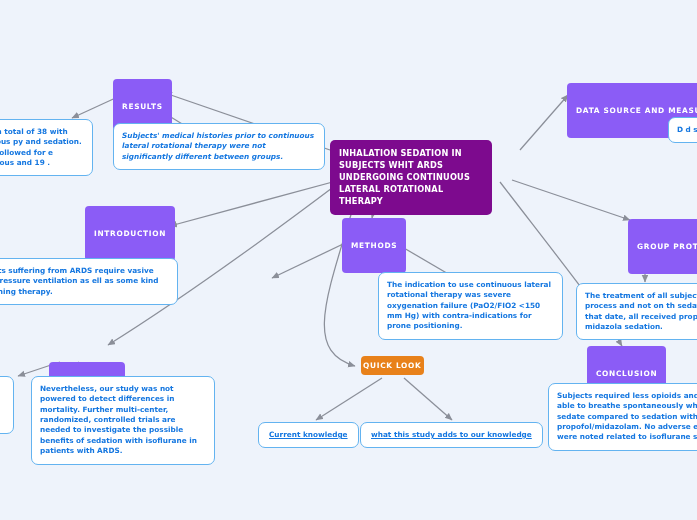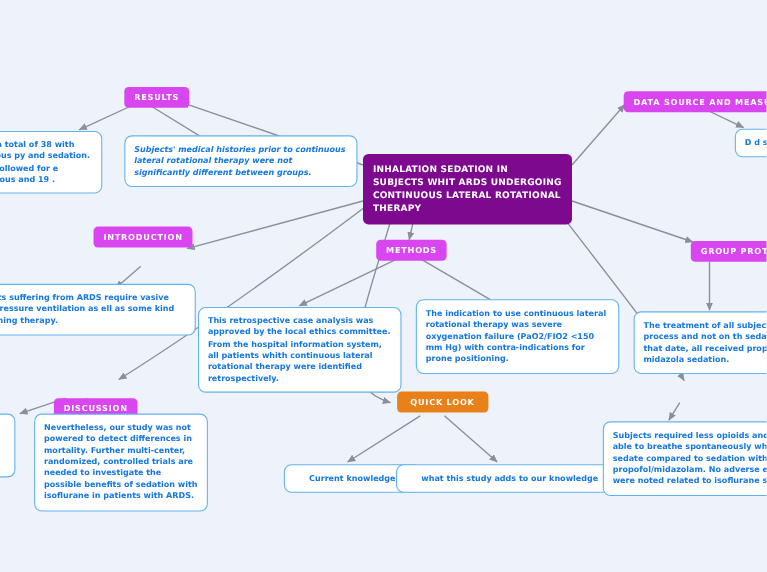--- a/index.html
+++ b/index.html
@@ -34,60 +34,61 @@
     border-radius: 5px;
     font-size: 8.2px;
     font-weight: bold;
     line-height: 1.45;
     letter-spacing: .2px;
     padding: 8px 9px;
     text-transform: uppercase;
   }
   
   .cat {
-    background: #d946ef;
+    background: #8b5cf6;
     color: #ffffff;
     border-radius: 4px;
     font-size: 7.4px;
     font-weight: bold;
     letter-spacing: .7px;
     text-align: center;
-    padding: 5px 9px;
+    padding: 23px 9px;
     white-space: nowrap;
     text-transform: uppercase;
   }
   
   .orange {
     background: #e8811a;
     color: #ffffff;
     border-radius: 4px;
     font-size: 7.4px;
     font-weight: bold;
     letter-spacing: .7px;
     text-align: center;
-    padding: 5px 12px;
+    padding: 5px 2px;
     white-space: nowrap;
     text-transform: uppercase;
   }
   
   .leaf {
     background: #ffffff;
     border: 1.3px solid #63b3f0;
     border-radius: 7px;
     color: #1577e0;
     font-size: 7.3px;
     font-weight: bold;
     line-height: 1.42;
     padding: 7px 8px;
     box-sizing: border-box;
   }
   .leaf.one-line {
     text-align: center;
     white-space: nowrap;
-    padding: 7px 22px;
+    padding: 7px 10px;
+    text-decoration: underline;
   }
 </style>
 </head>
 <body>
 
 <div id="canvas">
 
   <svg id="edges" viewBox="0 0 697 520">
     <defs>
       <marker id="ah" markerWidth="7" markerHeight="7" refX="5.6" refY="2.6" orient="auto">
@@ -113,54 +114,54 @@
       <path d="M380,234 L462,282"></path>
       <path d="M645,238 L645,282"></path>
       <path d="M78,362 L100,378"></path>
       <path d="M60,362 L18,376"></path>
       <path d="M382,378 L316,420"></path>
       <path d="M404,378 L452,420"></path>
       <path d="M618,366 L608,382"></path>
     </g>
   </svg>
 
-  <div class="node root" style="left:330px; top:140px; width:190px;">INHALATION SEDATION IN SUBJECTS WHIT ARDS UNDERGOING CONTINUOUS LATERAL ROTATIONAL THERAPY</div>
+  <div class="node root" style="left:330px; top:140px; width:162px;">INHALATION SEDATION IN SUBJECTS WHIT ARDS UNDERGOING CONTINUOUS LATERAL ROTATIONAL THERAPY</div>
 
   <div class="node cat" style="left:113px; top:79px;">RESULTS</div>
 
   <div class="node cat" style="left:567px; top:83px;">DATA SOURCE AND MEASUREME</div>
 
   <div class="node cat" style="left:85px; top:206px;">INTRODUCTION</div>
 
   <div class="node cat" style="left:342px; top:218px;text-align:right;">METHODS</div>
 
   <div class="node cat" style="left:628px; top:219px;">GROUP PROTOCO</div>
 
   <div class="node cat" style="left:49px; top:362px;">DISCUSSION</div>
 
   <div class="node orange" style="left:361px; top:356px;">QUICK LOOK</div>
 
+  <div class="node cat" style="left:587px; top:346px;">CONCLUSION</div>
 
   <div class="node leaf" style="left:-44px; top:119px; width:137px;">period, a total of 38 with continuous py and sedation. All and followed for e intravenous and 19 .</div>
 
   <div class="node leaf" style="left:113px; top:123px; width:212px;font-style:italic;">Subjects' medical histories prior to continuous lateral rotational therapy were not significantly different between groups.</div>
 
   <div class="node leaf" style="left:668px; top:117px; width:120px;">D d s p p t c</div>
 
   <div class="node leaf" style="left:-50px; top:258px; width:228px;">he patients suffering from ARDS require vasive positive pressure ventilation as ell as some kind of positioning therapy.</div>
 
-  <div class="node leaf" style="left:180px; top:279px; width:185px;">This retrospective case analysis was approved by the local ethics committee. From the hospital information system, all patients whith continuous lateral rotational therapy were identified retrospectively.</div>
 
   <div class="node leaf" style="left:378px; top:272px; width:185px;">The indication to use continuous lateral rotational therapy was severe oxygenation failure (PaO2/FIO2 &lt;150 mm Hg) with contra-indications for prone positioning.</div>
 
   <div class="node leaf" style="left:576px; top:283px; width:180px;">The treatment of all subjects disease process and not on th sedation. Before that date, all received propofol or midazola sedation.</div>
 
   <div class="node leaf" style="left:-22px; top:376px; width:36px; height:58px;"></div>
 
-  <div class="node leaf" style="left:31px; top:376px; width:158px;">Nevertheless, our study was not powered to detect differences in mortality. Further multi-center, randomized, controlled trials are needed to investigate the possible benefits of sedation with isoflurane in patients with ARDS.</div>
+  <div class="node leaf" style="left:31px; top:376px; width:184px;">Nevertheless, our study was not powered to detect differences in mortality. Further multi-center, randomized, controlled trials are needed to investigate the possible benefits of sedation with isoflurane in patients with ARDS.</div>
 
   <div class="node leaf one-line" style="left:258px; top:422px;">Current knowledge</div>
 
   <div class="node leaf one-line" style="left:360px; top:422px;text-align:center;">what this study adds to our knowledge</div>
 
   <div class="node leaf" style="left:548px; top:383px; width:172px;">Subjects required less opioids and w able to breathe spontaneously while sedate compared to sedation with propofol/midazolam. No adverse ev were noted related to isoflurane sed</div>
 
 </div>
 
 </body></html>

